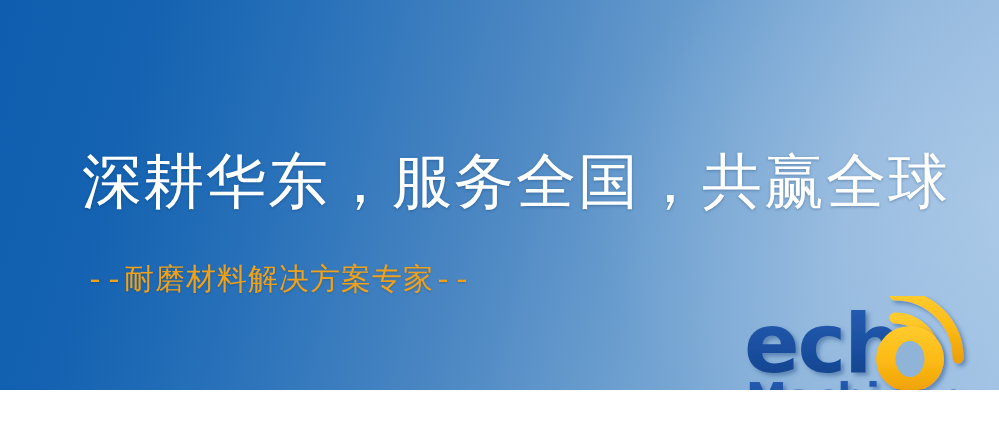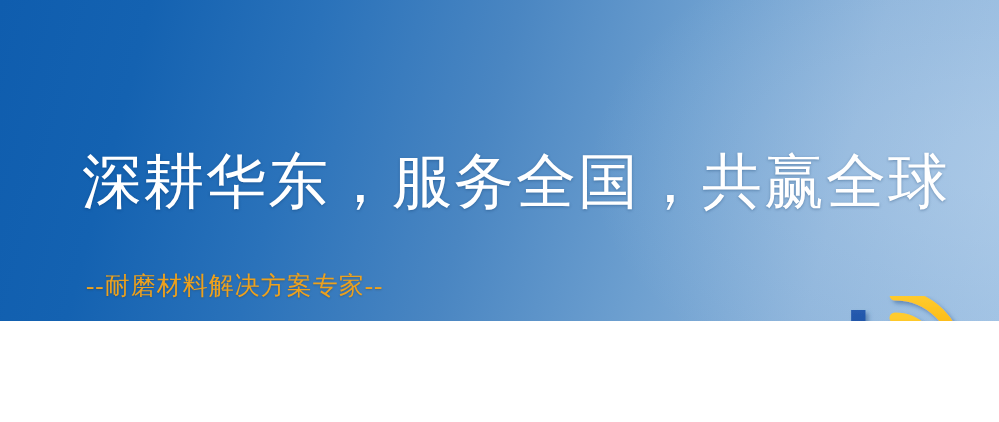--- a/index.html
+++ b/index.html
@@ -4,21 +4,21 @@
 <style>
   html, body {
     margin: 0;
     padding: 0;
     background: #ffffff;
   }
 
   #banner {
     position: relative;
     width: 999px;
-    height: 321px;
+    height: 390px;
     overflow: hidden;
     font-family: "Liberation Sans", sans-serif;
     
     background:
       linear-gradient(105deg,
         #0f5dae 0%,
         #1462b1 14%,
         #2a72ba 30%,
         #4a86c2 48%,
         #6ea0d0 66%,
@@ -51,25 +51,25 @@
     line-height: 1;
     letter-spacing: 2px;
     white-space: nowrap;
     text-shadow: 0 1px 3px rgba(10, 45, 90, 0.35);
   }
 
   
   .subtitle {
     position: absolute;
     left: 86px;
-    top: 273px;
+    top: 266px;
     z-index: 3;
     color: #eda11d;
-    font-family: Liberation Serif, serif;
-    font-size: 25px;
+    font-family: Liberation Mono, monospace;
+    font-size: 30px;
     line-height: 1;
     letter-spacing: 1px;
     white-space: nowrap;
     text-shadow: 0 1px 2px rgba(60, 40, 0, 0.25);
   }
 
   
   #logo {
     position: absolute;
     left: 742px;

